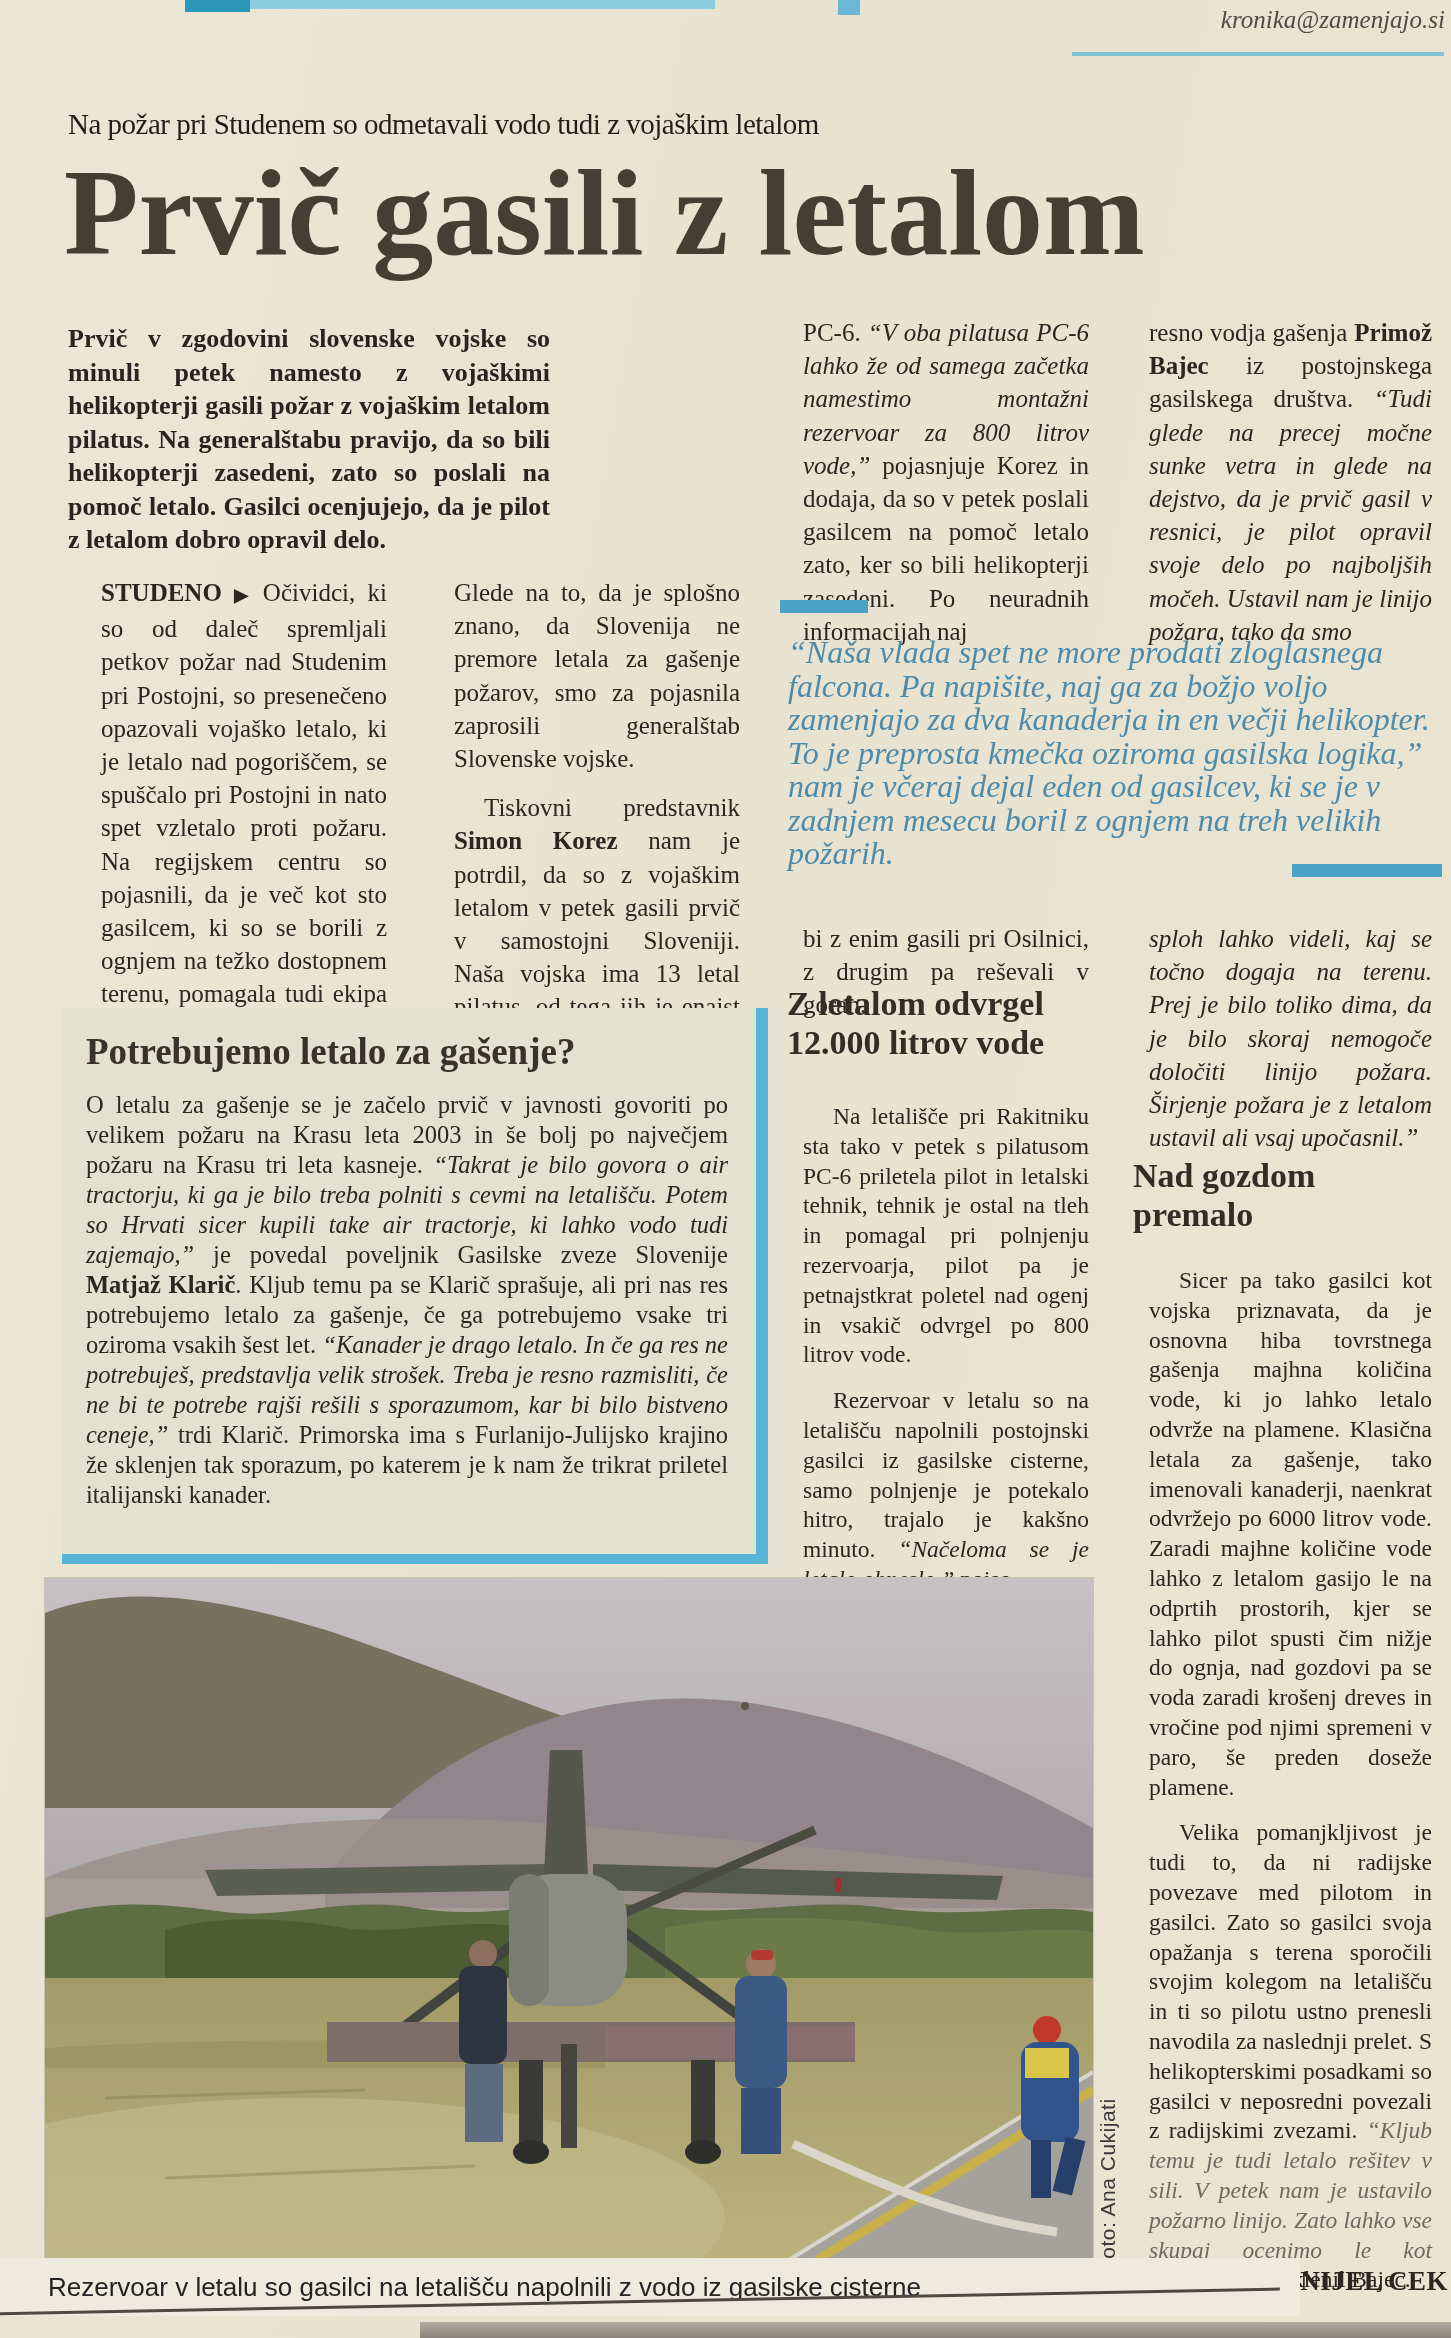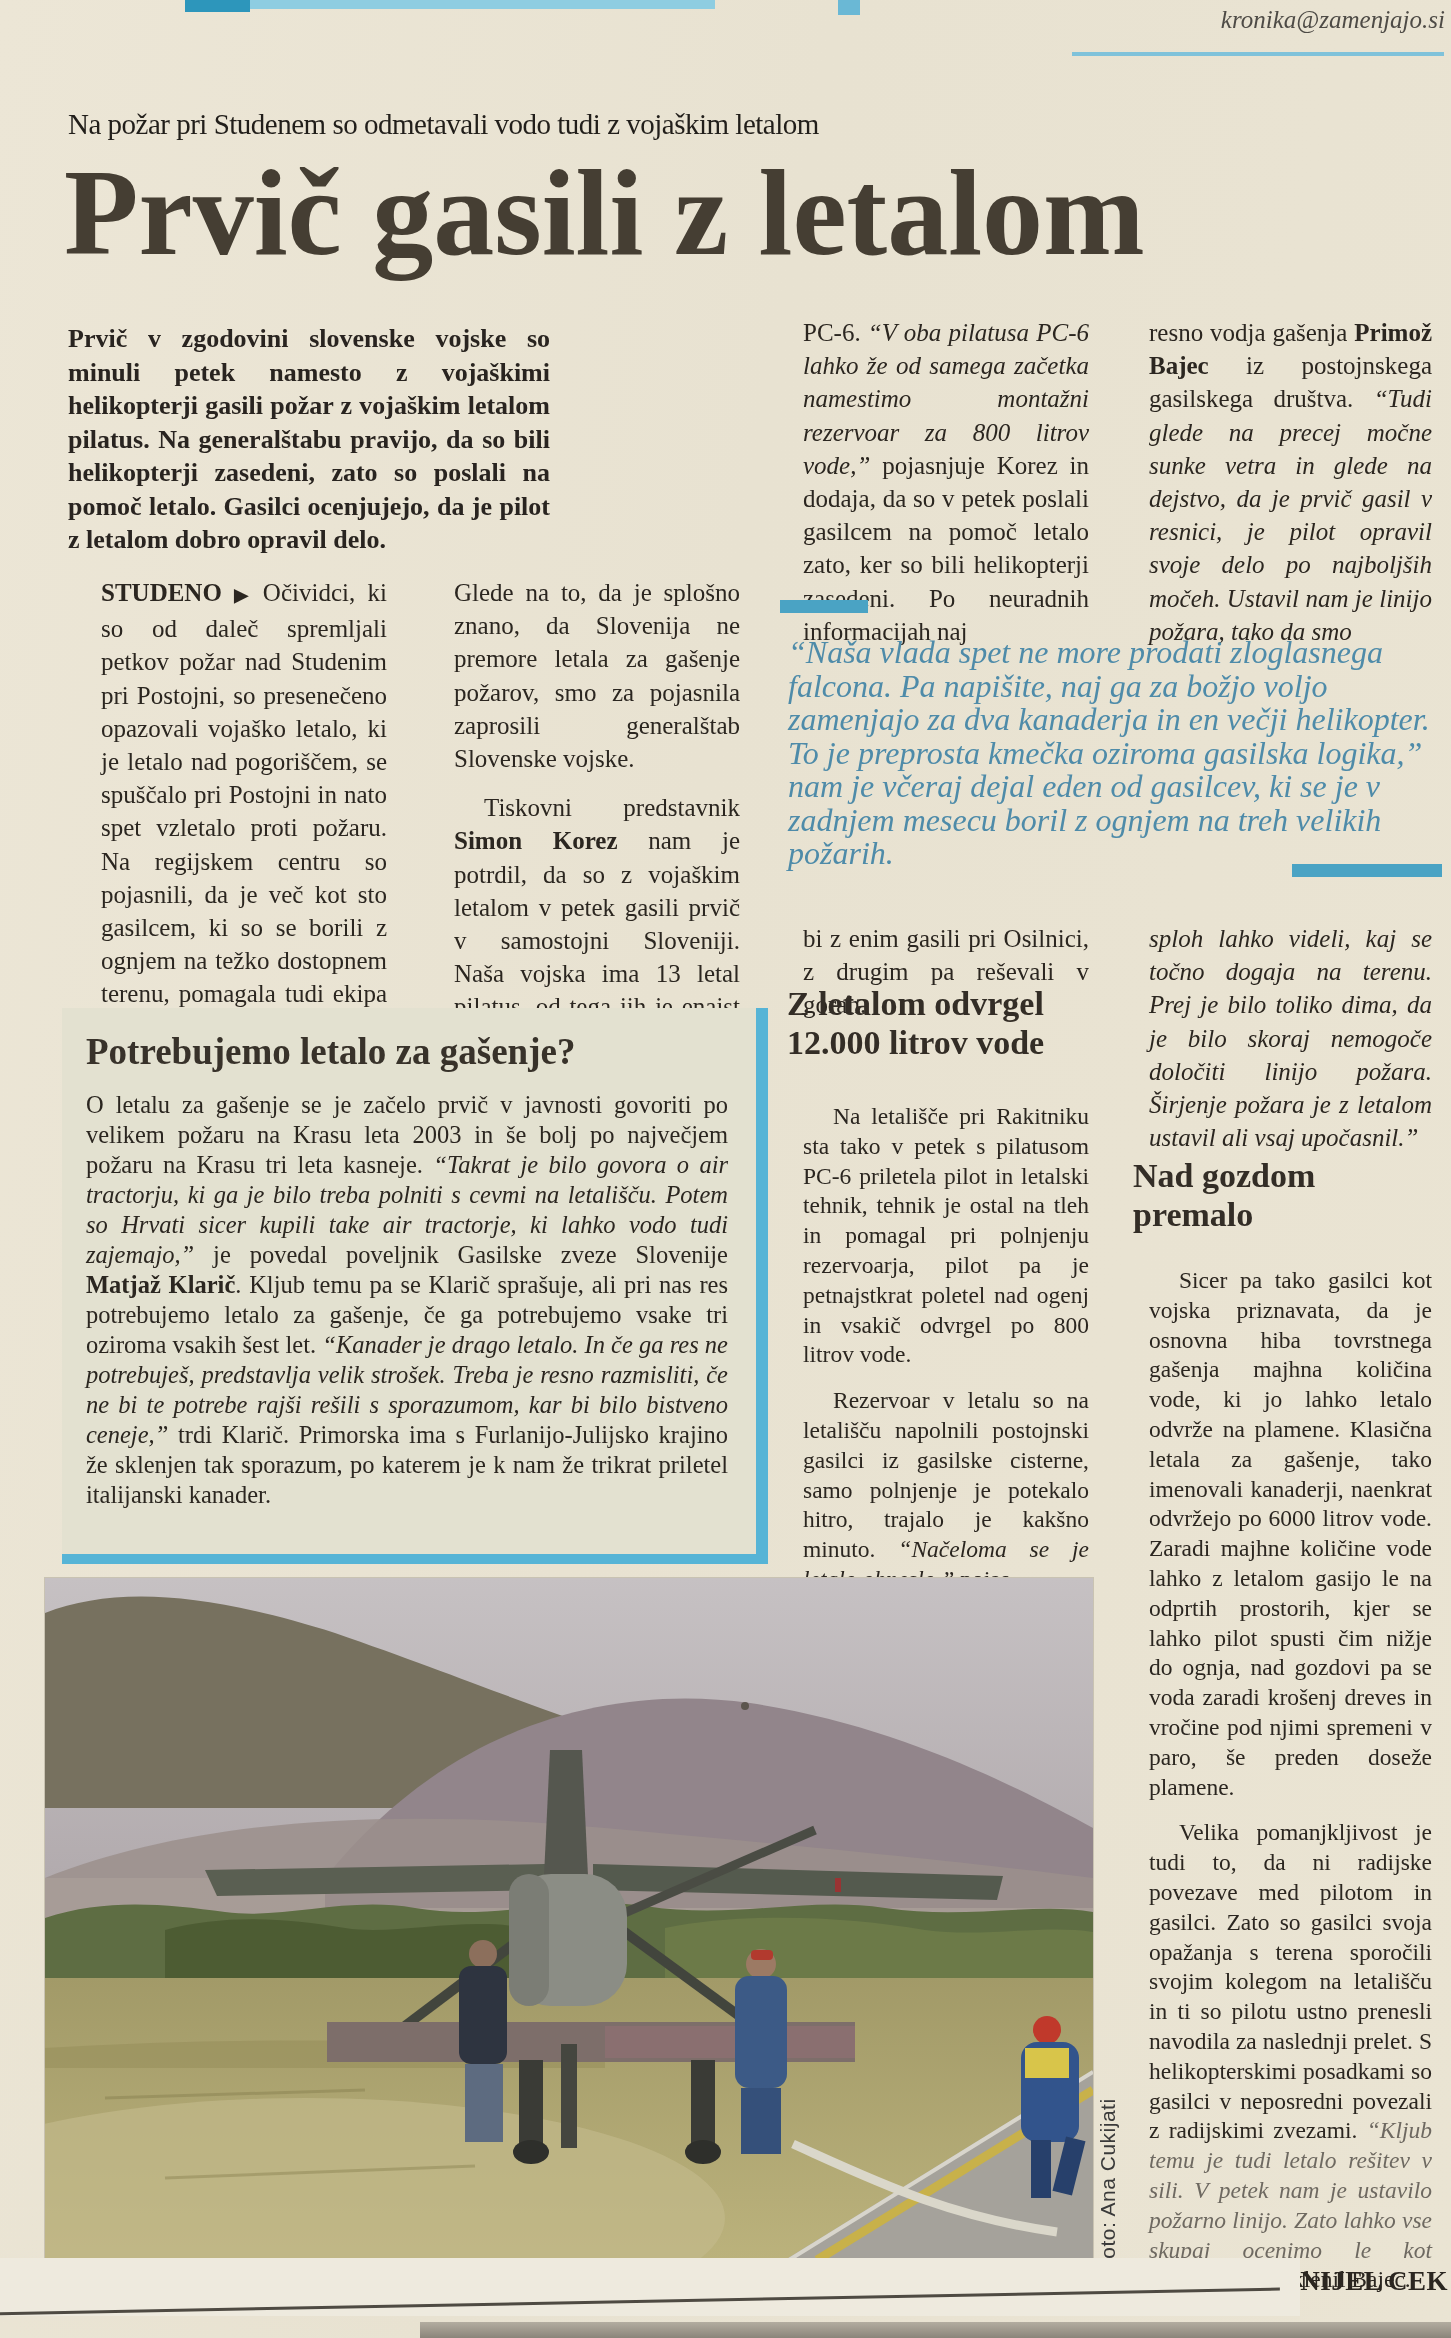--- a/index.html
+++ b/index.html
@@ -166,17 +166,18 @@
       <path d="M748,566 C828,602 900,638 1012,654" stroke="#dad7ca" stroke-width="9" fill="none"></path>
 
       <line x1="60" y1="520" x2="320" y2="512" stroke="#8f8756" stroke-width="3" opacity="0.6"></line>
       <line x1="120" y1="600" x2="430" y2="588" stroke="#8f8756" stroke-width="3" opacity="0.5"></line>
     </svg>
   </div>
 
   <div class="abs credit" style="left:1096px;top:2040px;height:232px;">Foto: Ana Cukijati</div>
 
   <div class="abs caption-strip" style="left:0;top:2258px;width:1300px;height:58px;"></div>
+  <div class="abs caption" style="left:48px;top:2272px;">Rezervoar v letalu so gasilci na letališču napolnili z vodo iz gasilske cisterne</div>
 
   <div class="abs artifact-line" style="left:-10px;top:2300px;width:1290px;height:3px;"></div>
   <div class="abs bottom-band" style="left:420px;top:2322px;width:1031px;height:16px;"></div>
 
 </div>
 
 </body></html>

